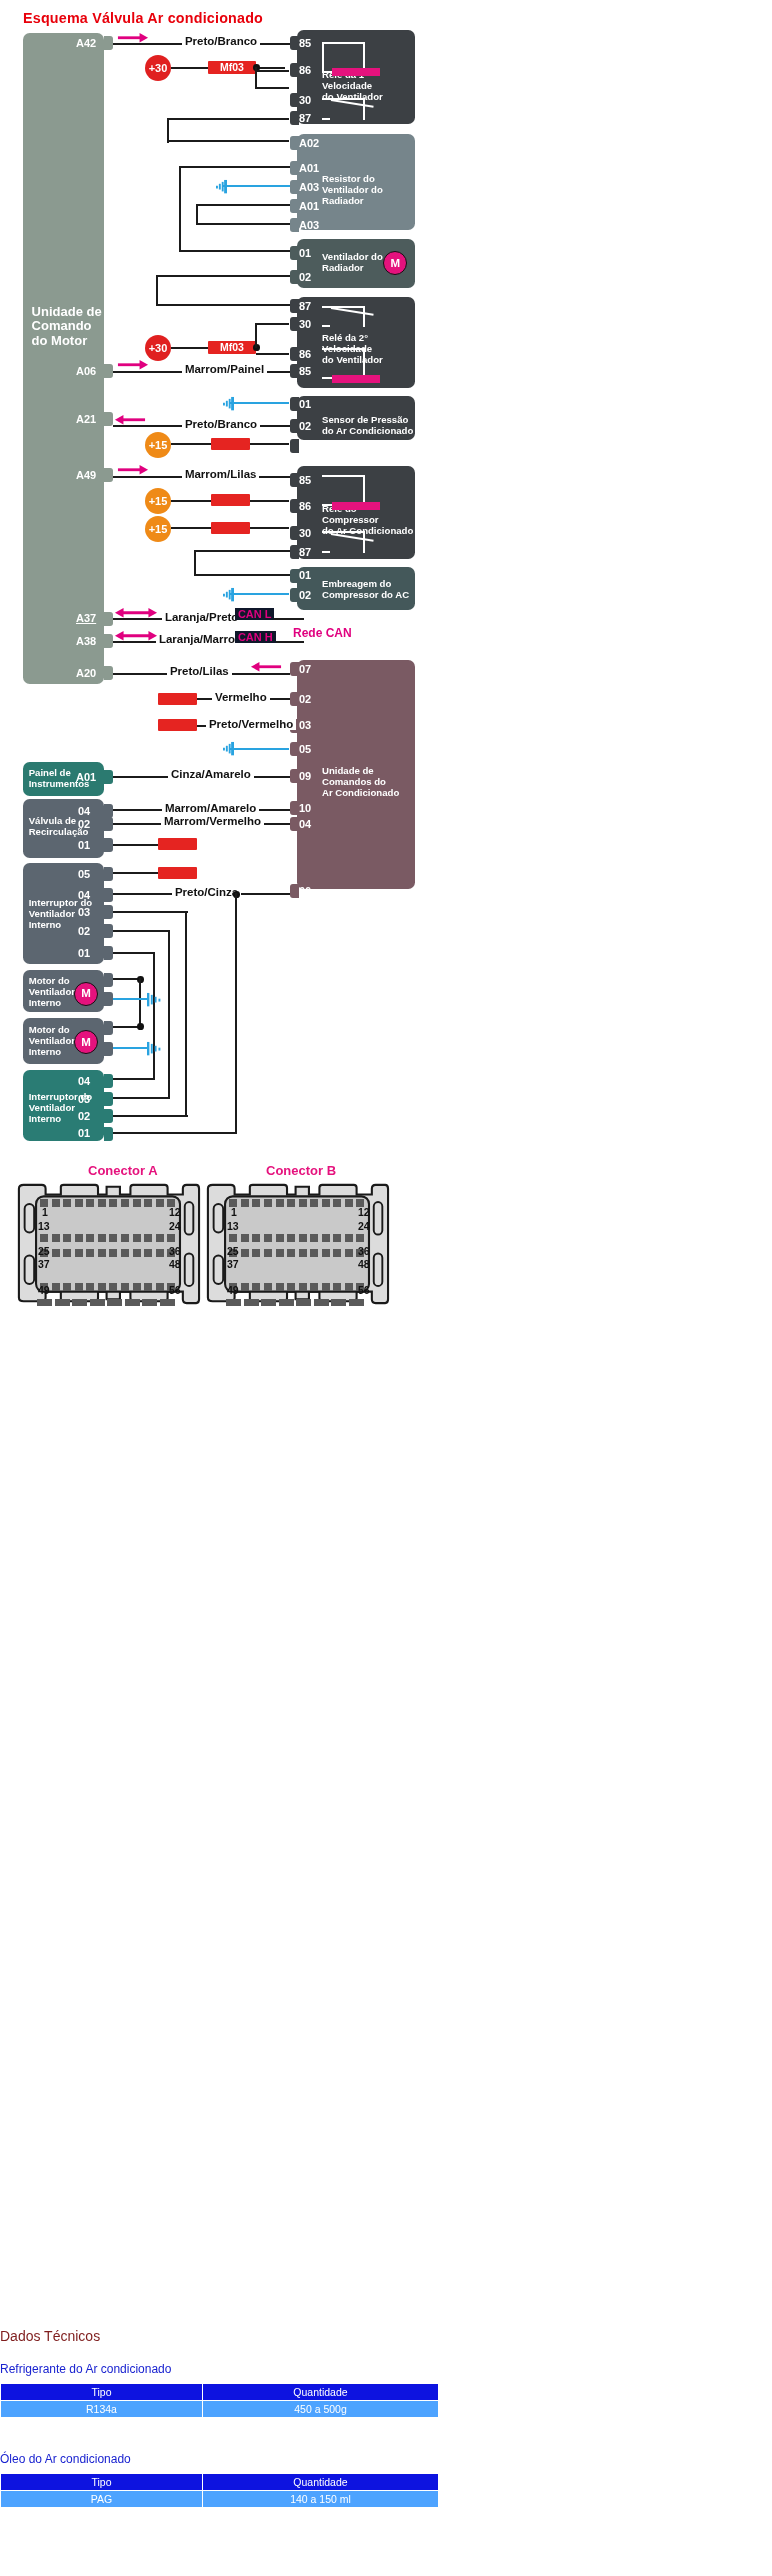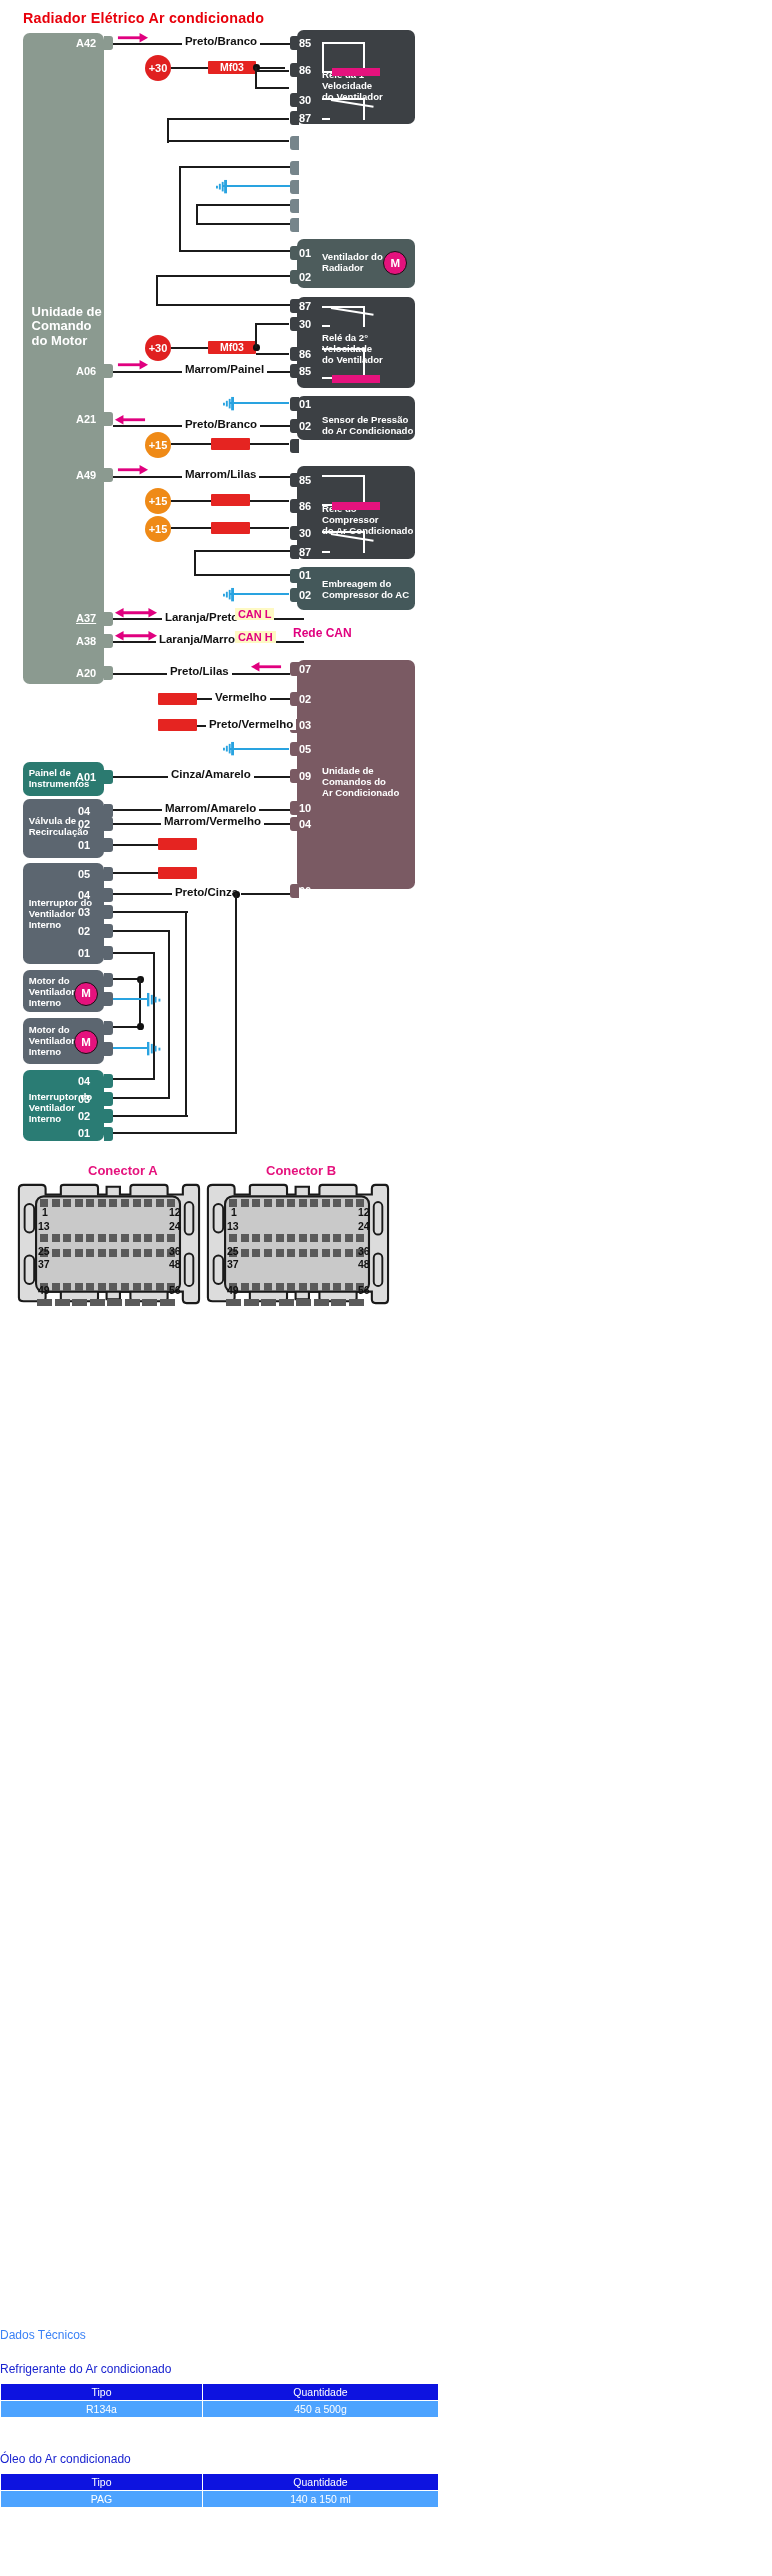--- a/index.html
+++ b/index.html
@@ -30,21 +30,21 @@
 
   
   .w{position:absolute;background:#1b1b1b;}
   .wh{height:1.9px;}
   .wv{width:1.9px;}
   .wb{position:absolute;background:#29a3e0;}
   .wbh{height:2.4px;}
   .wwhite{position:absolute;background:#ffffff;}
 
   .wirelbl{position:absolute;font-size:11.5px;font-weight:bold;color:#111;background:#fff;padding:0 2.9px;white-space:nowrap;}
-  .canlbl{position:absolute;font-size:11px;font-weight:bold;color:#e0007f;background:#fef9c3;padding:0 2.9px;white-space:nowrap;}
+  .canlbl{position:absolute;font-size:11px;font-weight:bold;color:#e0007f;background:#0f172a;padding:0 2.9px;white-space:nowrap;}
   .redecan{position:absolute;font-size:12px;font-weight:bold;color:#e0007f;}
 
   
   .node{position:absolute;width:6.7px;height:6.7px;background:#111;border-radius:50%;}
   .circ{position:absolute;border-radius:50%;color:#fff;font-weight:bold;font-size:11px;
         text-align:center;display:flex;align-items:center;justify-content:center;}
   .c30{background:#e02020;width:26px;height:26px;}
   .c15{background:#ef8a17;width:26px;height:26px;}
   .mot{background:#e5127d;width:22px;height:22px;border:1.9px solid #111;font-size:11.5px;}
   .fuse{position:absolute;background:#e52421;height:12.4px;border-radius:1px;}
@@ -56,34 +56,34 @@
   
   .gnd{position:absolute;}
 
   
   .conn-title{position:absolute;font-size:13px;font-weight:bold;color:#e5127d;}
   .cpin{position:absolute;background:#5a5a5a;width:7.6px;height:7.6px;}
   .cpinw{position:absolute;background:#5a5a5a;width:15.3px;height:6.7px;}
   .cnum{position:absolute;font-size:10.5px;font-weight:bold;color:#111;}
 
   
-  .sec-title{position:absolute;font-size:12px;color:#3b82f6;}
+  .sec-title{position:absolute;font-size:14px;color:#7f1d1d;}
   .tbl-title{position:absolute;font-size:12px;color:#1a23d0;}
   .tbl{position:absolute;border-collapse:collapse;table-layout:fixed;}
   .tbl th{background:#0d13e0;color:#fff;font-weight:normal;font-size:10.5px;height:14.3px;
           border:1px solid #ffffff;text-align:center;}
   .tbl td{background:#4da3ff;color:#fff;font-size:10.5px;height:13.4px;
           border:1px solid #ffffff;text-align:center;}
 </style>
 </head>
 <body>
 
 <div id="page">
 
-  <div class="abs doc-title">Radiador Elétrico Ar condicionado</div>
+  <div class="abs doc-title">Esquema Válvula Ar condicionado</div>
 
   <div class="abs box ecu" style="left:23px;top:33px;width:81px;height:651px;">
     <div class="ttl" style="left:8.6px;top:272px;white-space:pre-line;">Unidade de
 Comando
 do Motor</div>
   </div>
 
   <div class="abs pintab ecu" style="left:104px;top:36px;"></div>
   <div class="abs pinlbl" style="left:76px;top:37px;">A42</div>
 
@@ -122,20 +122,24 @@
 
   <div class="abs pintabL relay" style="left:290px;top:36px;"></div>
   <div class="abs pinlbl" style="left:299px;top:37px;">85</div>
   <div class="abs pintabL relay" style="left:290px;top:63px;"></div>
   <div class="abs pinlbl" style="left:299px;top:64px;">86</div>
   <div class="abs pintabL relay" style="left:290px;top:93px;"></div>
   <div class="abs pinlbl" style="left:299px;top:94px;">30</div>
   <div class="abs pintabL relay" style="left:290px;top:111px;"></div>
   <div class="abs pinlbl" style="left:299px;top:112px;">87</div>
 
+  <div class="abs box resistor" style="left:297px;top:134px;width:118px;height:96px;">
+    <div class="ttl" style="left:25px;top:39px;white-space:pre-line;font-size:9.6px;line-height:11px;">Resistor do
+Ventilador do Radiador</div>
+  </div>
   <div class="abs pintabL resistor" style="left:290px;top:136px;"></div>
   <div class="abs pinlbl" style="left:299px;top:137px;">A02</div>
   <div class="abs pintabL resistor" style="left:290px;top:161px;"></div>
   <div class="abs pinlbl" style="left:299px;top:162px;">A01</div>
   <div class="abs pintabL resistor" style="left:290px;top:180px;"></div>
   <div class="abs pinlbl" style="left:299px;top:181px;">A03</div>
   <div class="abs pintabL resistor" style="left:290px;top:199px;"></div>
   <div class="abs pinlbl" style="left:299px;top:200px;">A01</div>
   <div class="abs pintabL resistor" style="left:290px;top:218px;"></div>
   <div class="abs pinlbl" style="left:299px;top:219px;">A03</div>

